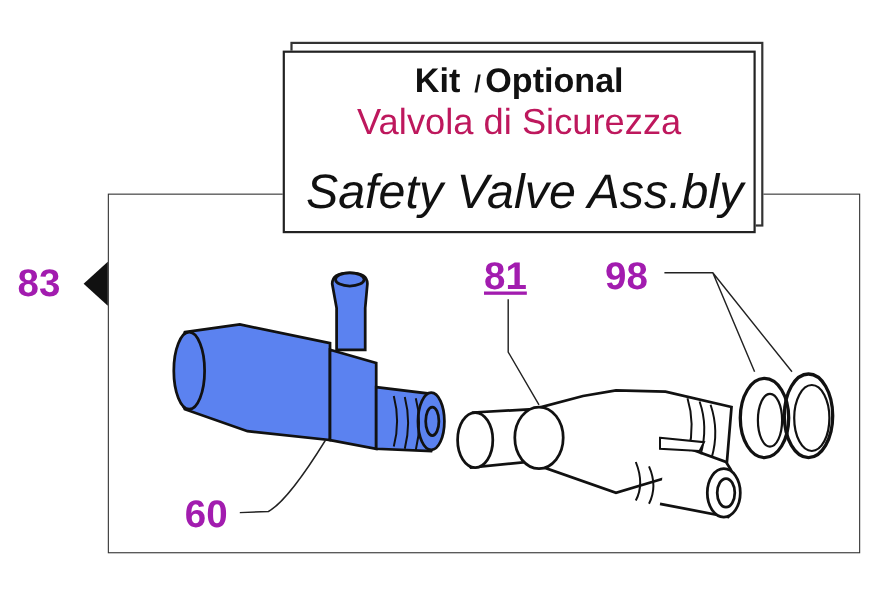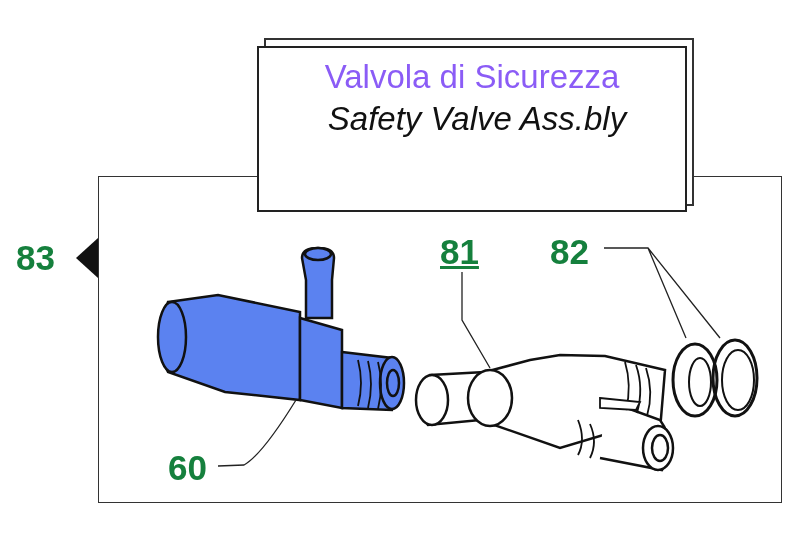--- a/index.html
+++ b/index.html
@@ -2,23 +2,23 @@
 <html><head>
 <meta charset="utf-8">
 <style>
   html,body{margin:0;padding:0;background:#ffffff;}
   body{width:800px;height:541px;position:relative;overflow:hidden;font-family:"Liberation Sans",sans-serif;}
   #frame{position:absolute;left:98px;top:176px;width:684px;height:327px;border:1.5px solid #333;box-sizing:border-box;}
   #sheet-back{position:absolute;left:264px;top:38px;width:430px;height:168px;border:2px solid #333;background:#fff;box-sizing:border-box;}
   #sheet-front{position:absolute;left:257px;top:46px;width:430px;height:166px;border:2px solid #222;background:#fff;box-sizing:border-box;text-align:center;}
   .l1{font-weight:bold;font-size:31px;margin-top:8px;color:#111;}
   .l1 .slash{font-size:22px;padding:0 4px;}
-  .l2{font-size:33px;margin-top:10px;color:#8b5cf6;}
-  .l3{font-size:33px;font-style:italic;margin-top:4px;color:#111;padding-left:10px;text-align:center;}
-  .callout{position:absolute;font-weight:bold;font-size:35px;color:#15803d;}
+  .l2{font-size:33px;margin-top:0;color:#be185d;}
+  .l3{font-size:44px;font-style:italic;margin-top:20px;color:#111;padding-left:10px;text-align:center;}
+  .callout{position:absolute;font-weight:bold;font-size:35px;color:#a21caf;}
   svg{position:absolute;left:0;top:0;}
 </style>
 </head>
 <body>
 
 <div id="frame"></div>
 
 <svg width="800" height="541">
 
   <polygon points="98,238 98,278 76,258" fill="#111"></polygon>
@@ -53,20 +53,21 @@
     <ellipse cx="695" cy="380" rx="22" ry="36"></ellipse>
     <ellipse cx="700" cy="382" rx="11" ry="24" stroke-width="2"></ellipse>
     <ellipse cx="735" cy="378" rx="22" ry="38"></ellipse>
     <ellipse cx="738" cy="380" rx="16" ry="30" stroke-width="2"></ellipse>
   </g>
   <path d="M604,248 L648,248 L686,338 M648,248 L720,338" fill="none" stroke="#222" stroke-width="1.3"></path>
 </svg>
 
 <div id="sheet-back"></div>
 <div id="sheet-front">
+  <div class="l1"><span>Kit</span> <span class="slash">/</span><span>Optional</span></div>
   <div class="l2">Valvola di Sicurezza</div>
   <div class="l3">Safety Valve Ass.bly</div>
 </div>
 
 <div class="callout" style="left:16px;top:238px;">83</div>
 <div class="callout" style="left:168px;top:448px;">60</div>
 <div class="callout" style="left:440px;top:232px;text-decoration:underline;">81</div>
-<div class="callout" style="left:550px;top:232px;">82</div>
+<div class="callout" style="left:550px;top:232px;">98</div>
 
 </body></html>

